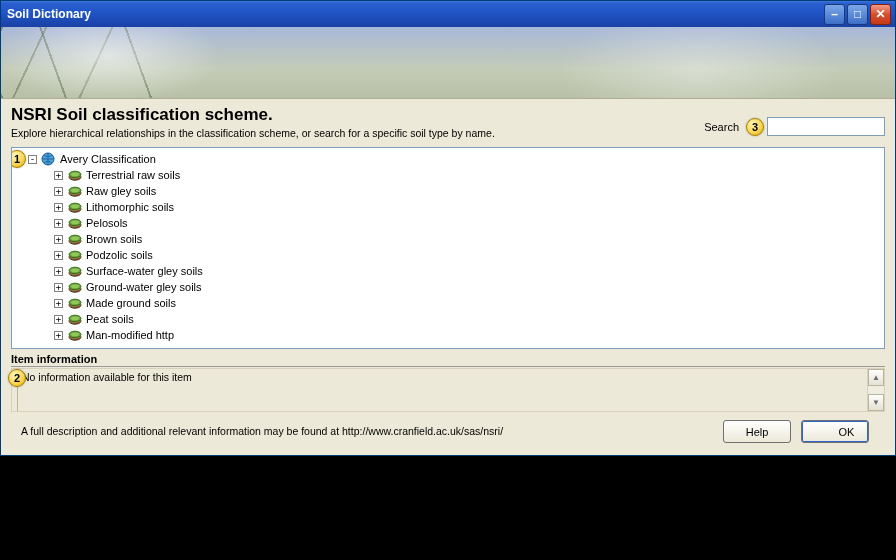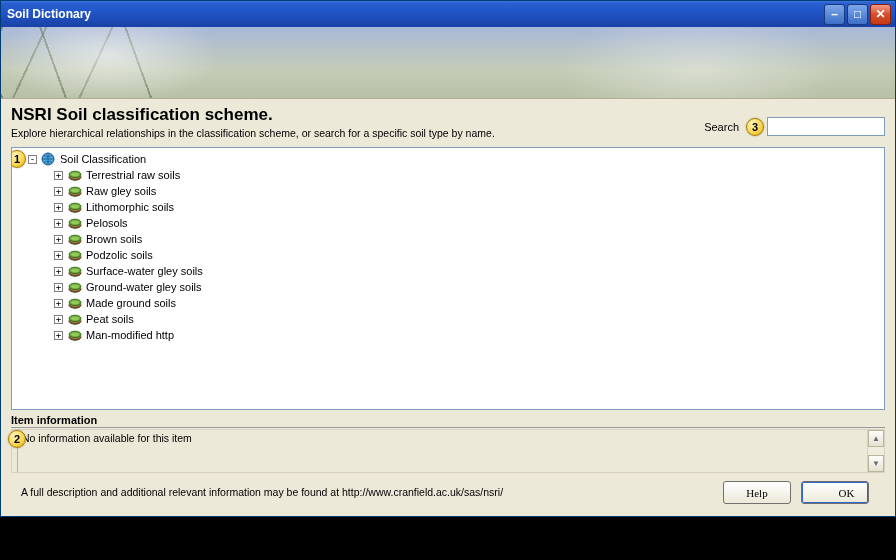--- a/index.html
+++ b/index.html
@@ -6,21 +6,21 @@
   body {
     font-family: Tahoma, "MS Sans Serif", Arial, sans-serif;
     font-size: 11px;
     background: #000;
     width: 896px;
     height: 560px;
     overflow: hidden;
   }
   .window {
     width: 896px;
-    height: 517px;
+    height: 456px;
     background: #ece9d8;
     border: 1px solid #003c74;
     display: flex;
     flex-direction: column;
   }
   .titlebar {
     height: 26px;
     background: linear-gradient(to bottom, #3b77dd 0%, #2a5fcf 8%, #2156c9 40%, #1941a5 100%);
     color: #fff;
     display: flex;
@@ -202,21 +202,21 @@
   }
   .footer-text { flex: 1; line-height: 1.25; }
   .btn {
     min-width: 68px;
     height: 23px;
     margin-left: 10px;
     background: linear-gradient(to bottom, #ffffff, #ece9d8);
     border: 1px solid #707070;
     border-radius: 3px;
     font-size: 11px;
-    font-family: Liberation Serif, serif;
+    font-family: Liberation Sans, sans-serif;
     cursor: pointer;
   }
   .btn.default {
     box-shadow: 0 0 0 1px #3165c9 inset;
     padding-left: 23px;
   }
   .root-row { display:flex; align-items:center; margin-bottom:1px; }
 </style>
 </head>
 <body>
@@ -251,21 +251,21 @@
       <ul class="tree-root">
         <li>
           <div class="root-row">
             <span class="expander">-</span>
             <span class="tree-icon">
               <svg viewBox="0 0 16 14">
                   <circle cx="7" cy="7" r="6" fill="#4aa3e0" stroke="#1c5a8a"></circle>
                   <path d="M1 7h12M7 1v12M3 3c2 2 6 2 8 0M3 11c2-2 6-2 8 0" stroke="#1c5a8a" fill="none" stroke-width="0.8"></path>
                 </svg>
             </span>
-            <span class="node-label">Soil Classification</span>
+            <span class="node-label">Avery Classification</span>
           </div>
           <ul class="tree-children" id="tree-children">
               <li>
                 <span class="expander">+</span>
                 <span class="tree-icon">
                   <svg viewBox="0 0 16 14">
                     <ellipse cx="8" cy="9" rx="6" ry="3.2" fill="#7a5a34" stroke="#4d371d"></ellipse>
                     <ellipse cx="8" cy="7.8" rx="6" ry="3.2" fill="#9c7a45"></ellipse>
                     <ellipse cx="8" cy="6.4" rx="6" ry="3.2" fill="#6aa23a" stroke="#3e6d1e"></ellipse>
                     <ellipse cx="8" cy="6.4" rx="4" ry="1.8" fill="#8fc95a"></ellipse>

